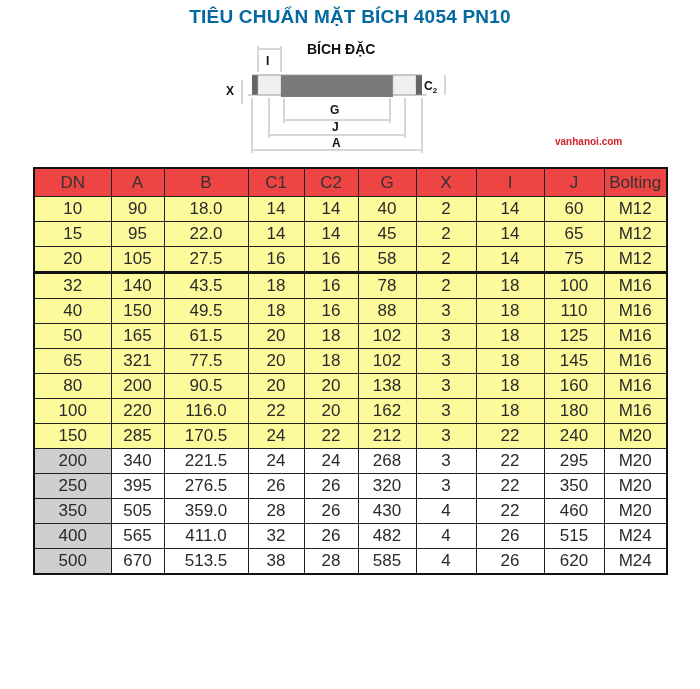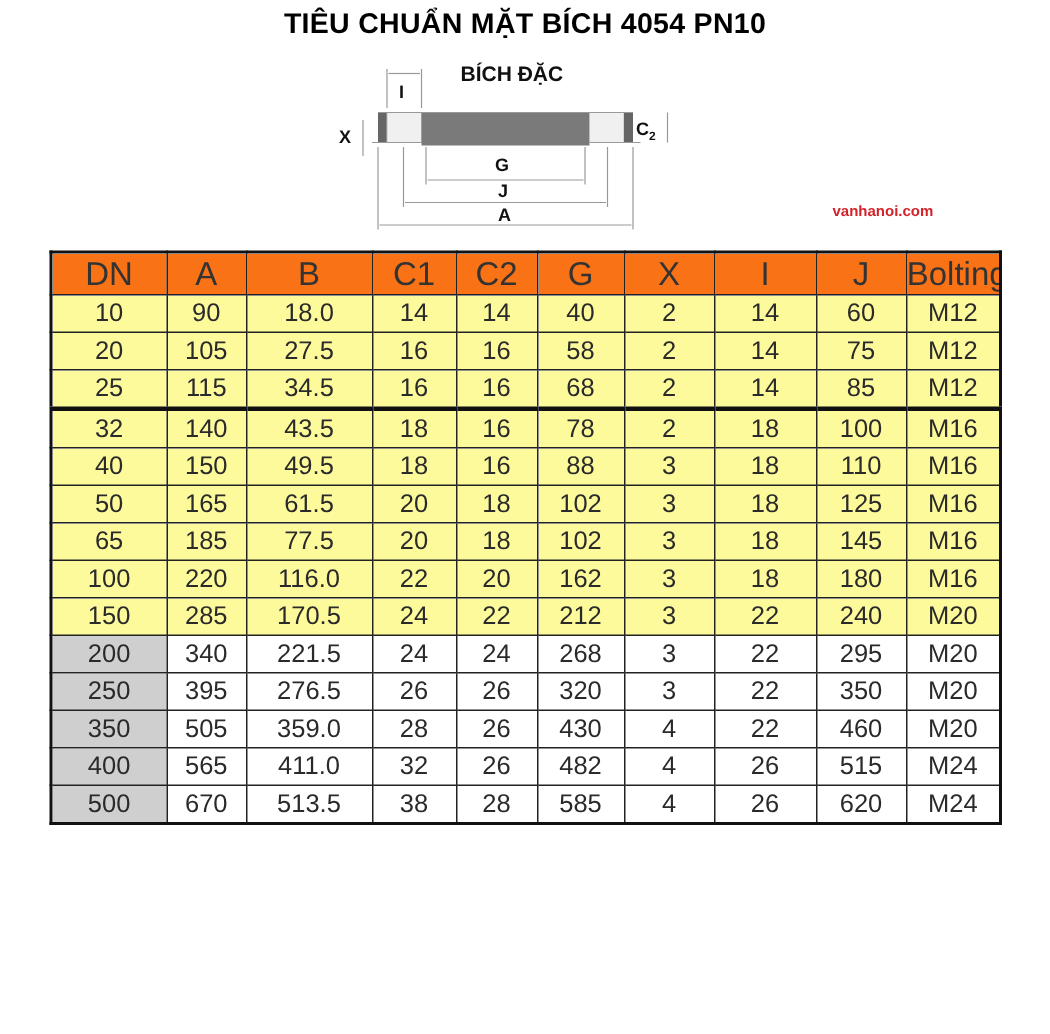--- a/index.html
+++ b/index.html
@@ -1,23 +1,23 @@
 <!DOCTYPE html>
 <html><head>
 <meta charset="utf-8">
 <style>
   html, body { margin:0; padding:0; background:#ffffff; }
   body { width:700px; height:689px; position:relative; overflow:hidden; font-family:"Liberation Sans", sans-serif; color:#222; }
-  .title { position:absolute; left:0; top:6px; width:700px; text-align:center; font-weight:bold; font-size:19px; color:#000000; letter-spacing:0.2px; }
+  .title { position:absolute; left:0; top:6px; width:700px; text-align:center; font-weight:bold; font-size:19px; color:#0369a1; letter-spacing:0.2px; }
   .diagram { position:absolute; left:222px; top:38px; width:230px; height:120px; }
   .brand { position:absolute; left:555px; top:136px; font-size:10px; color:#d2232a; font-weight:bold; }
   table.spec { position:absolute; left:33px; top:167px; border-collapse:collapse; table-layout:fixed; width:633px; }
   table.spec td, table.spec th { border:1px solid #222; text-align:center; font-size:17px; font-weight:normal; padding:0; height:24px; line-height:24px; color:#2a2a2a; white-space:nowrap; overflow:hidden; }
   table.spec { border:2px solid #111; }
-  table.spec th { background:#f97316; height:27px; line-height:27px; font-size:22px; color:#333; }
+  table.spec th { background:#ef4444; height:27px; line-height:27px; font-size:17px; color:#333; }
   tr.y td { background:#fdfa9c; }
   tr.w td { background:#ffffff; }
   tr.w td.dn { background:#cfcfcf; }
   tr.sep td { border-top:3px solid #111; }
   td.c2y { color:#6b4a12; }
 </style>
 </head>
 <body>
 
 <div class="title">TIÊU CHUẨN MẶT BÍCH 4054 PN10</div>
@@ -97,43 +97,43 @@
         <td>18.0</td>
         <td>14</td>
         <td class="c2y">14</td>
         <td>40</td>
         <td>2</td>
         <td>14</td>
         <td>60</td>
         <td>M12</td>
       </tr>
       <tr class="y">
+        <td class="dn">15</td>
+        <td>95</td>
+        <td>22.0</td>
+        <td>14</td>
+        <td class="c2y">14</td>
+        <td>45</td>
+        <td>2</td>
+        <td>14</td>
+        <td>65</td>
+        <td>M12</td>
+      </tr>
+      <tr class="y">
         <td class="dn">20</td>
         <td>105</td>
         <td>27.5</td>
         <td>16</td>
         <td class="c2y">16</td>
         <td>58</td>
         <td>2</td>
         <td>14</td>
         <td>75</td>
         <td>M12</td>
       </tr>
-      <tr class="y">
-        <td class="dn">25</td>
-        <td>115</td>
-        <td>34.5</td>
-        <td>16</td>
-        <td class="c2y">16</td>
-        <td>68</td>
-        <td>2</td>
-        <td>14</td>
-        <td>85</td>
-        <td>M12</td>
-      </tr>
       <tr class="y sep">
         <td class="dn">32</td>
         <td>140</td>
         <td>43.5</td>
         <td>18</td>
         <td class="c2y">16</td>
         <td>78</td>
         <td>2</td>
         <td>18</td>
         <td>100</td>
@@ -158,28 +158,40 @@
         <td>20</td>
         <td class="c2y">18</td>
         <td>102</td>
         <td>3</td>
         <td>18</td>
         <td>125</td>
         <td>M16</td>
       </tr>
       <tr class="y">
         <td class="dn">65</td>
-        <td>185</td>
+        <td>321</td>
         <td>77.5</td>
         <td>20</td>
         <td class="c2y">18</td>
         <td>102</td>
         <td>3</td>
         <td>18</td>
         <td>145</td>
+        <td>M16</td>
+      </tr>
+      <tr class="y">
+        <td class="dn">80</td>
+        <td>200</td>
+        <td>90.5</td>
+        <td>20</td>
+        <td>20</td>
+        <td>138</td>
+        <td>3</td>
+        <td>18</td>
+        <td>160</td>
         <td>M16</td>
       </tr>
       <tr class="y">
         <td class="dn">100</td>
         <td>220</td>
         <td>116.0</td>
         <td>22</td>
         <td>20</td>
         <td>162</td>
         <td>3</td>

